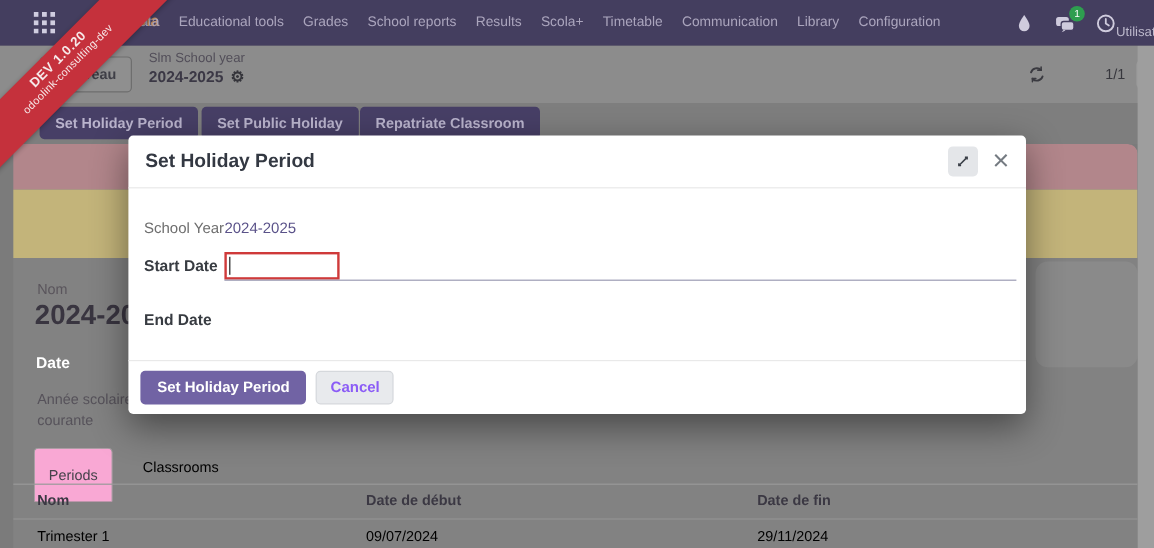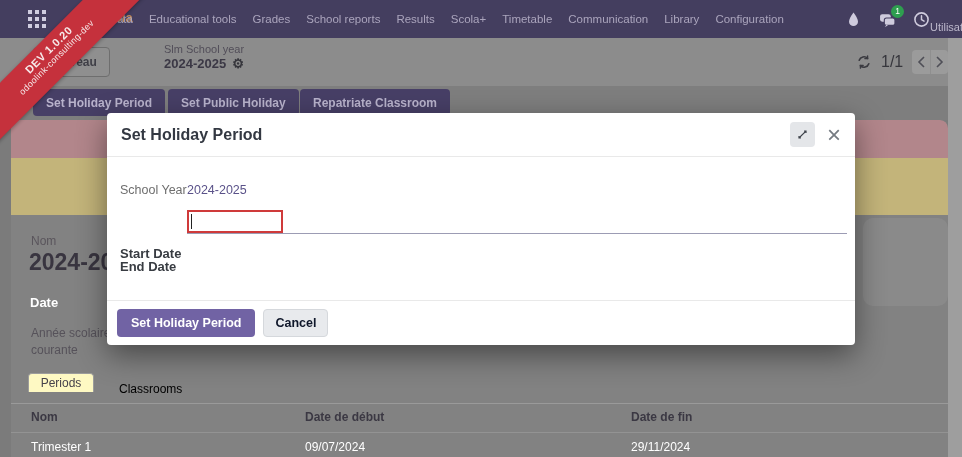--- a/index.html
+++ b/index.html
@@ -24,27 +24,27 @@
             transform:rotate(-45deg); z-index:40; text-align:center; color:#f6e9e9;
             box-shadow:0 1px 4px rgba(0,0,0,.3); pointer-events:none; }
   .ribbon .l1 { font-size:11px; font-weight:bold; margin-top:5px; letter-spacing:.5px; }
   .ribbon .l2 { font-size:9px; letter-spacing:.3px; }
 
   
   .control { position:absolute; top:38px; left:0; right:0; height:48px; background:#8c8c8c; z-index:6; }
   .btn-new { position:absolute; left:33px; top:9px; width:77px; height:30px; background:#8f8f8f;
              border:1px solid #6e6e6e; border-radius:4px; font-size:12px; font-weight:bold; color:#3f3f47;
              font-family:inherit; cursor:pointer; }
-  .crumbs { position:absolute; left:124px; top:5px;margin-left:40px; }
+  .crumbs { position:absolute; left:124px; top:5px; }
   .crumb-parent { font-size:11px; color:#524e59; cursor:pointer; }
   .crumb-cur { font-size:13px; font-weight:bold; color:#3b3845; margin-top:1px; display:flex; align-items:center; gap:6px; }
   .gear { font-size:13px; color:#35353b; cursor:pointer; line-height:1; }
   .cp-right { position:absolute; left:856px; top:0; height:48px; display:flex; align-items:center; gap:9px; }
   .refresh { width:16px; height:16px; cursor:pointer; }
-  .pager-count { font-size:16px; color:#37373d; }
+  .pager-count { font-size:12px; color:#37373d;margin-left:40px; }
   .pager-group { display:flex; background:#9b9b9b; border-radius:4px; overflow:hidden; height:24px; }
   .pager-btn { width:18px; height:24px; display:flex; align-items:center; justify-content:center; cursor:pointer; }
   .pager-btn + .pager-btn { border-left:1px solid #8f8f8f; }
 
   
   .btnrow { position:absolute; top:86px; left:0; right:0; height:34px; background:#7e7e7e; z-index:6; }
   .act-btn { position:absolute; top:3px; height:27px; background:#473f66; color:#b9b3cc; border:none;
              border-radius:4px; font-size:12px; font-weight:bold; padding:0 13px; font-family:inherit; cursor:pointer; }
 
   
@@ -54,29 +54,29 @@
   .alert-danger  { position:absolute; left:0; top:0; width:100%; height:38px; background:#b2868b; border-radius:8px 8px 0 0; }
   .alert-warning { position:absolute; left:0; top:38px; width:100%; height:57px; background:#c3b47a; }
   .side-card { position:absolute; left:852px; top:98px; width:85px; height:88px; background:#8a8a8a; border-radius:10px; }
   .lbl-nom { position:absolute; left:20px; top:114px; font-size:12px; color:#5a555c; }
   .big-title { position:absolute; left:18px; top:129px; font-size:23px; font-weight:bold; color:#393540; white-space:nowrap; }
   .lbl-date { position:absolute; left:19px; top:175px; font-size:13px; font-weight:bold; color:#ffffff; }
   .lbl-annee1 { position:absolute; left:20px; top:206px; font-size:12px; color:#56525a; }
   .lbl-annee2 { position:absolute; left:20px; top:223px; font-size:12px; color:#56525a; }
 
   .tabs-line { position:absolute; left:0; top:283px; width:100%; height:1px; background:#9a9a9a; }
-  .tab-active { position:absolute; left:17px; top:253px; width:66px; height:19px; background:#fef9c3;
+  .tab-active { position:absolute; left:17px; top:253px; width:66px; height:45px; background:#f9a8d4;
                 border:1px solid #9c9c9c; border-bottom:none; border-radius:4px 4px 0 0;
                 font-size:12px; color:#46424b; display:flex; align-items:center; justify-content:center; cursor:pointer; }
   .tab-idle { position:absolute; left:96px; top:253px; height:31px; font-size:12px; color:#000000;
               display:flex; align-items:center; padding:0 12px; cursor:pointer; }
 
   .th { position:absolute; top:290px; font-size:12px; font-weight:bold; color:#3b3843; }
   .th-line { position:absolute; left:0; top:312px; width:100%; height:1px; background:#939393; }
-  .td { position:absolute; top:320px; font-size:12px; color:#ffffff; }
+  .td { position:absolute; top:320px; font-size:12px; color:#000000; }
   .col-0 { left:20px; } .col-1 { left:294px; } .col-2 { left:620px; }
 
   .scrollstrip { position:absolute; top:38px; right:0; width:14px; bottom:0; background:#9e9e9e; z-index:7; cursor:pointer; }
 
   
   .modal { position:absolute; left:107px; top:113px; width:748px; height:232px; background:#fff;
            border-radius:4px; box-shadow:0 10px 30px rgba(0,0,0,.45); z-index:100; }
   .modal-header { position:absolute; top:0; left:0; right:0; height:44px; border-bottom:1px solid #e9e9e9;
                   display:flex; align-items:center; padding:0 14px; }
   .modal-title { font-size:16px; font-weight:bold; color:#333842; flex:1; }
@@ -89,21 +89,21 @@
   .lbl-strong { color:#383c42; font-weight:bold; font-size:13px; }
   .m-link { position:absolute; left:80px; font-size:12.5px; color:#5a5289; cursor:pointer; }
   .date-input { position:absolute; left:80px; top:97px; width:96px; height:23px; background:#fff;
                 border:2px solid #cf3a3a; outline:none; font:12.5px "Liberation Sans",sans-serif; padding:0 4px; }
   .field-underline { position:absolute; left:80px; top:120px; width:660px; height:1px; background:#9c9cb4; }
   .caret { position:absolute; left:84px; top:101px; width:1px; height:15px; background:#222; }
   .modal-footer { position:absolute; left:0; right:0; top:187px; height:45px; border-top:1px solid #e9e9e9;
                   display:flex; align-items:center; padding:0 10px; gap:8px; }
   .btn-primary { background:#7163a4; color:#fff; border:none; border-radius:4px; height:28px; padding:0 14px;
                  font-size:12.5px; font-weight:bold; font-family:inherit; cursor:pointer; }
-  .btn-secondary { background:#e8eaed; color:#0f172a; border:1px solid #d5d8dc; border-radius:4px; height:28px;
+  .btn-secondary { background:#e8eaed; color:#8b5cf6; border:1px solid #d5d8dc; border-radius:4px; height:28px;
                    padding:0 11px; font-size:12.5px; font-weight:bold; font-family:inherit; cursor:pointer; }
 </style>
 </head>
 <body>
 
 <div id="app">
 
   <div class="navbar">
     <span class="apps-grid">
       <svg width="18" height="18" viewBox="0 0 18 18">
@@ -242,21 +242,21 @@
             <path d="M10.4 3.6 3.6 10.4"></path>
         </svg>
       </button>
       <button class="close-btn">×</button>
     </div>
 
     <div>
       <span class="m-row-label lbl-muted" style="top:70px;">School Year</span>
       <span class="m-link" style="top:70px;">2024-2025</span>
 
-      <span class="m-row-label lbl-strong" style="top:101px;margin-top:32px;">Start Date</span>
+      <span class="m-row-label lbl-strong" style="top:101px;">Start Date</span>
       <input class="date-input" type="text" value="" style="">
       <span class="caret"></span>
       <div class="field-underline"></div>
 
       <span class="m-row-label lbl-strong" style="top:146px;">End Date</span>
     </div>
 
     <div class="modal-footer">
       <button class="btn-primary">Set Holiday Period</button>
       <button class="btn-secondary">Cancel</button>

